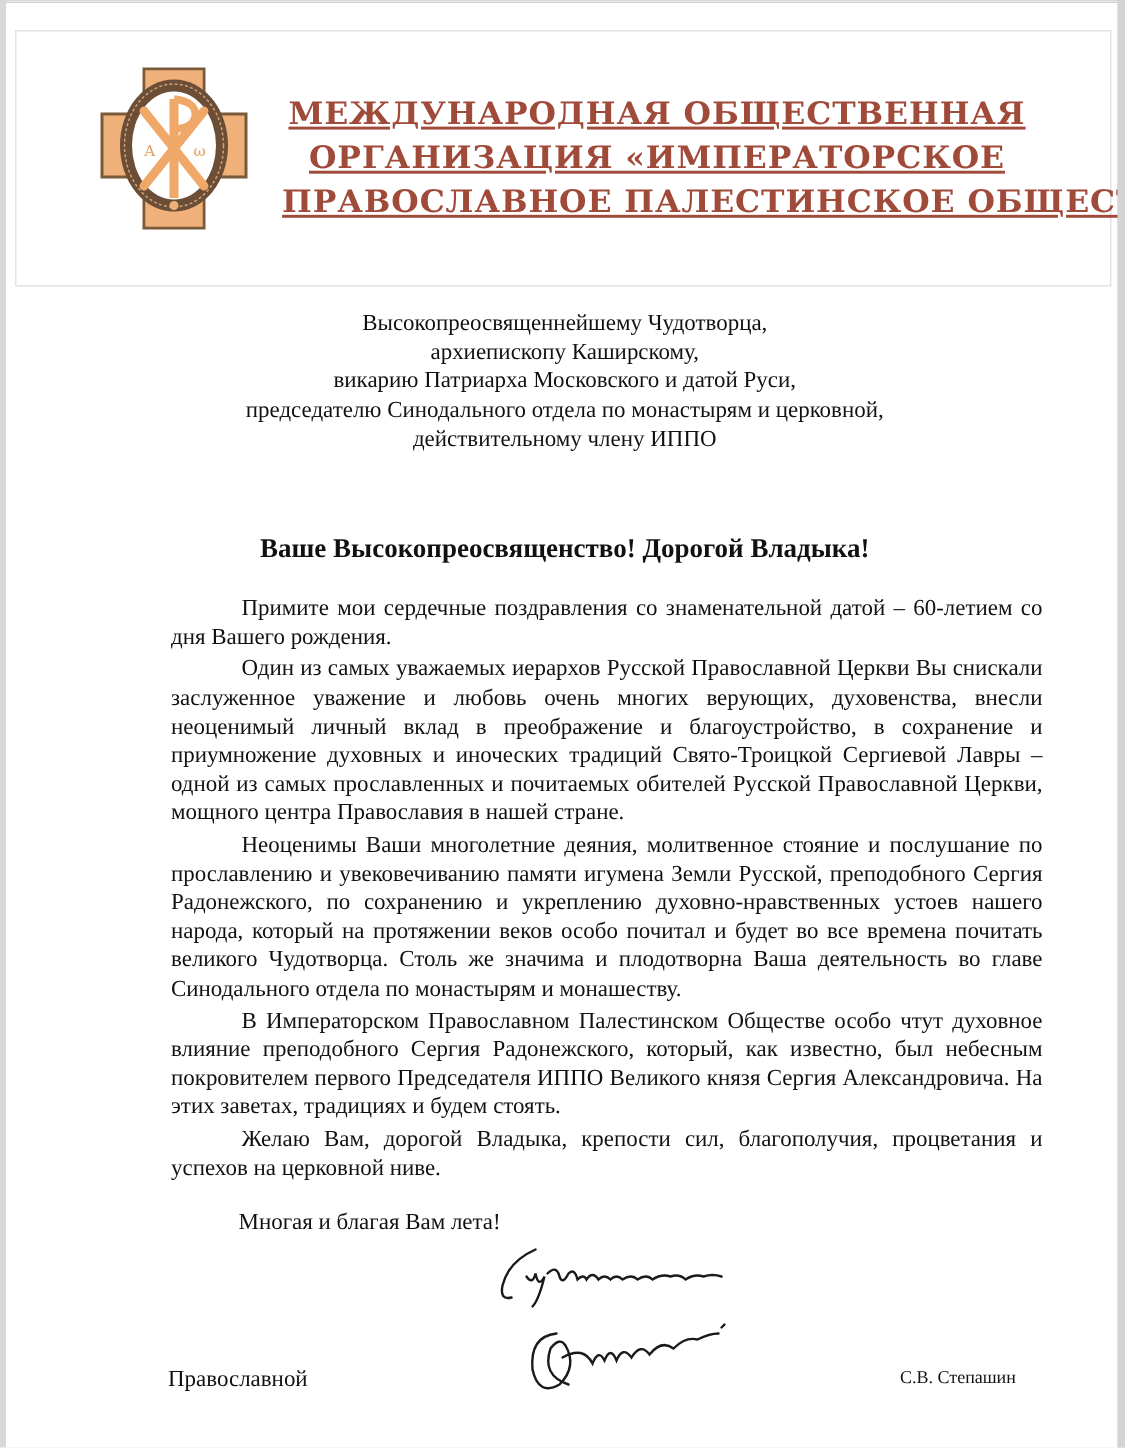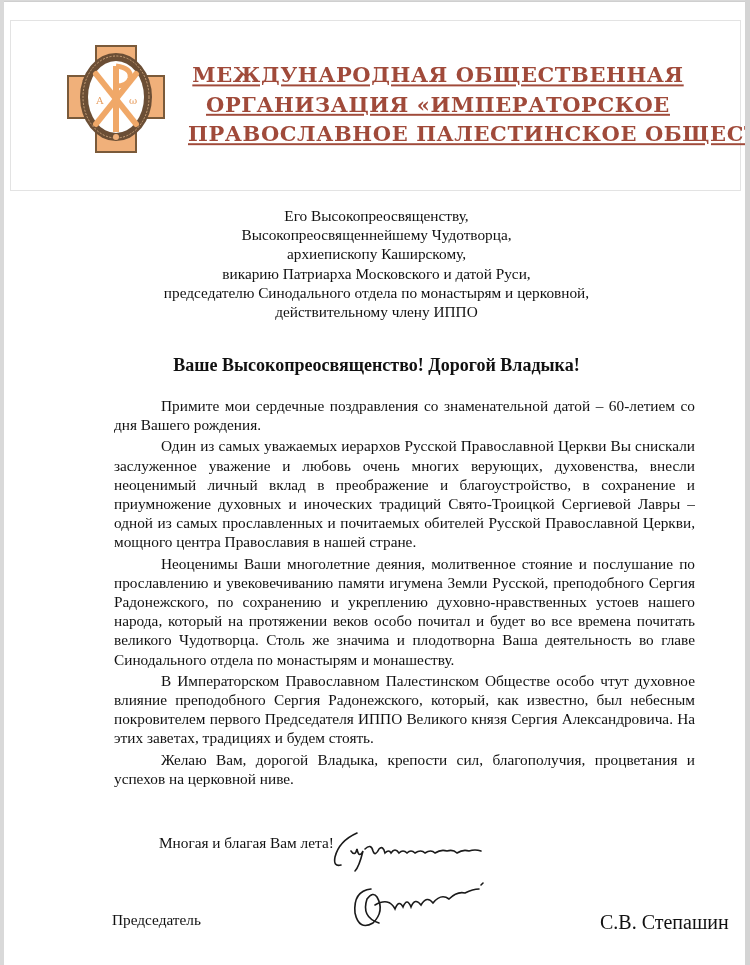--- a/index.html
+++ b/index.html
@@ -35,26 +35,26 @@
   .salutation {
     position: absolute; left: 100px; top: 355px; width: 545px;
     text-align: center; font-size: 18px; line-height: 19px; font-weight: bold;
   }
   .body {
     position: absolute; left: 108px; top: 393px; width: 585px;
     font-size: 15.3px; line-height: 19.2px; text-align: justify;
   }
   .body p { margin: 2px; text-indent: 47px; }
   .closing {
-    position: absolute; left: 155px; top: 832px;
+    position: absolute; left: 155px; top: 804px;
     font-size: 15.3px; line-height: 19px;
   }
   .signature { position: absolute; left: 325px; top: 826px; width: 170px; height: 110px; }
   .sig-title { position: absolute; left: 108px; top: 910px; font-size: 15.3px; }
-  .sig-name { position: absolute; left: 596px; top: 910px; font-size: 20px; }
+  .sig-name { position: absolute; left: 596px; top: 910px; font-size: 12px; }
   .scroll-right {
     position: absolute; right: 0; top: 0; width: 5px; height: 965px; background: #d4d4d4;
   }
 </style>
 </head>
 <body>
 
 <div class="page">
 
   <div class="letterhead">
@@ -78,21 +78,20 @@
       <circle cx="50" cy="93" r="3" fill="#f0b07a"></circle>
     </svg>
     <div class="org-name">
       <span>МЕЖДУНАРОДНАЯ ОБЩЕСТВЕННАЯ</span>
       <span>ОРГАНИЗАЦИЯ «ИМПЕРАТОРСКОЕ</span>
       <span>ПРАВОСЛАВНОЕ ПАЛЕСТИНСКОЕ ОБЩЕСТВО»</span>
     </div>
   </div>
 
   <div class="address">
-    <div>Его Высокопреосвященству,</div>
     <div>Высокопреосвященнейшему Чудотворца,</div>
     <div>архиепископу Каширскому,</div>
     <div>викарию Патриарха Московского и датой Руси,</div>
     <div>председателю Синодального отдела по монастырям и церковной,</div>
     <div>действительному члену ИППО</div>
   </div>
 
   <div class="salutation">Ваше Высокопреосвященство! Дорогой Владыка!</div>
 
   <div class="body">
@@ -111,16 +110,16 @@
       <path d="M28 6 Q10 14 6 30 Q4 40 12 38"></path>
       <path d="M22 24 Q26 30 28 22 Q30 32 34 24 Q30 40 26 44"></path>
       <path d="M36 22 Q42 16 44 24 Q46 30 50 22 Q54 18 56 26 Q60 22 62 26 Q66 20 70 26 Q74 22 78 26 Q82 22 86 26 Q92 22 96 26 Q102 22 106 26 Q112 22 118 24 Q124 22 128 26 Q134 22 140 24 Q146 22 152 24"></path>
 
       <path d="M42 62 Q24 64 26 86 Q30 104 44 96 Q56 84 48 70 Q44 64 38 72 Q32 90 50 96"></path>
       <path d="M46 78 Q60 70 66 82 Q70 72 74 80 Q78 70 82 80 Q86 70 92 78 Q98 68 104 76 Q112 66 120 72 Q128 64 136 66 Q144 62 150 62"></path>
       <path d="M152 58 l2 -2"></path>
     </g>
   </svg>
 
-  <div class="sig-title">Председатель</div>
+  <div class="sig-title">Православной</div>
   <div class="sig-name">С.В. Степашин</div>
 </div>
 <div class="scroll-right"></div>
 
 </body></html>

